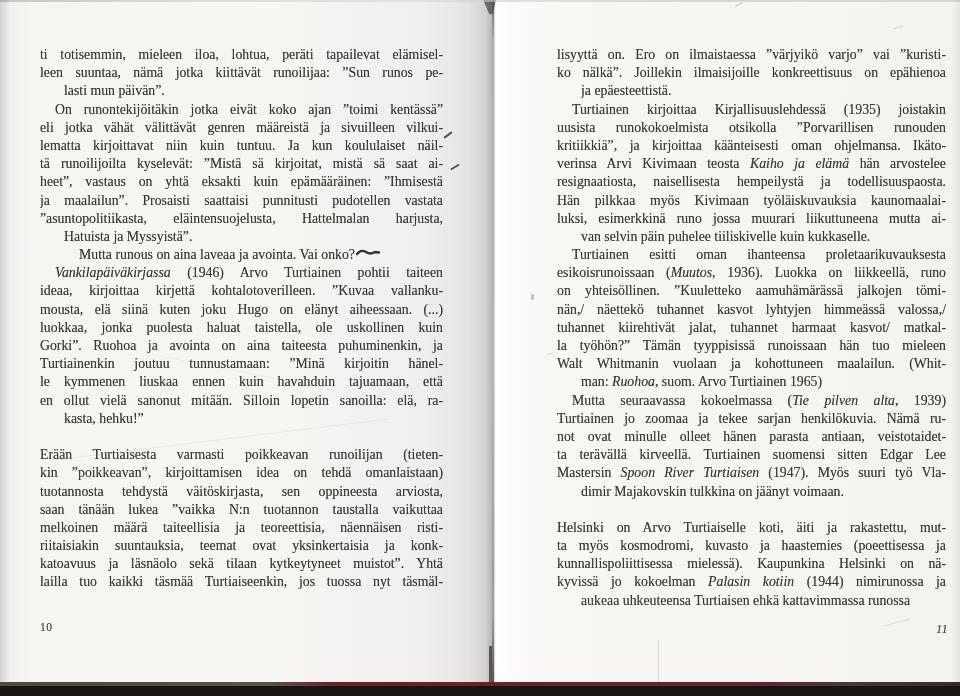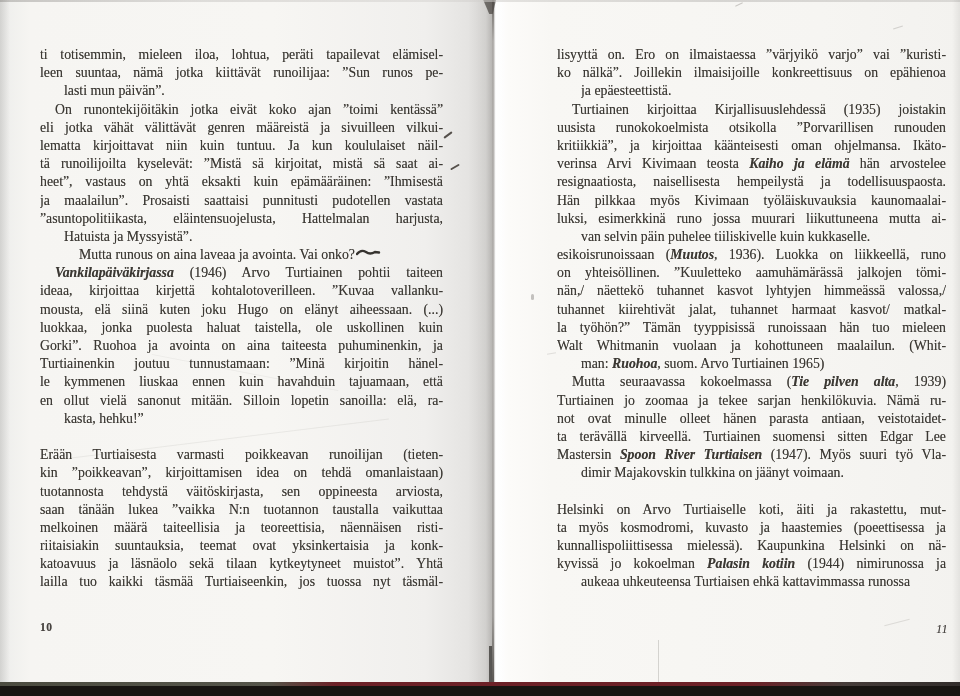--- a/index.html
+++ b/index.html
@@ -22,26 +22,26 @@
     font-size:13.8px; line-height:18.2px; color:#3b3833;
     text-align:justify;
     text-shadow:0 0 0.5px rgba(59,56,51,0.55);
   }
   .left-text  { left:40px;  top:46px; width:403px; }
   .right-text { left:557px; top:46px; width:389px; }
   .line { text-align-last:justify; height:18.2px; overflow:hidden; }
   .line.end { text-align-last:left;margin-left:24px; }
   .line.ind { text-indent:15px; }
   .line.gap { margin-top:18.2px; }
-  em { font-style:italic;font-weight:bold; }
+  em { font-style:italic; }
   .page-num {
     position:absolute; font-size:11.5px; color:#474340; letter-spacing:0.5px;
     text-shadow:0 0 0.4px rgba(70,67,64,0.5);
   }
-  .page-num-left  { left:40px;  top:621px;font-weight:bold; }
+  .page-num-left  { left:40px;  top:621px; }
   .page-num-right { left:928px; top:623px; width:20px; text-align:right;font-style:italic; }
 
   
   .gutter-shadow {
     position:absolute; left:468px; top:0; width:40px; height:685px;
     background:linear-gradient(90deg, rgba(60,55,50,0) 0%, rgba(60,55,50,0.08) 45%,
                rgba(60,55,50,0.22) 60%, rgba(255,255,255,0.5) 70%, rgba(255,255,255,0) 100%);
   }
   .gutter-line {
     position:absolute; left:492px; top:0; width:2px; height:685px;
@@ -145,20 +145,21 @@
     <div class="line"><span>ko nälkä”. Joillekin ilmaisijoille konkreettisuus on epähienoa</span></div>
     <div class="line end"><span>ja epäesteettistä.</span></div>
     <div class="line ind"><span>Turtiainen kirjoittaa Kirjallisuuslehdessä (1935) joistakin</span></div>
     <div class="line"><span>uusista runokokoelmista otsikolla ”Porvarillisen runouden</span></div>
     <div class="line"><span>kritiikkiä”, ja kirjoittaa käänteisesti oman ohjelmansa. Ikäto-</span></div>
     <div class="line"><span>verinsa Arvi Kivimaan teosta </span><em>Kaiho ja elämä</em><span> hän arvostelee</span></div>
     <div class="line"><span>resignaatiosta, naisellisesta hempeilystä ja todellisuuspaosta.</span></div>
     <div class="line"><span>Hän pilkkaa myös Kivimaan työläiskuvauksia kaunomaalai-</span></div>
     <div class="line"><span>luksi, esimerkkinä runo jossa muurari liikuttuneena mutta ai-</span></div>
     <div class="line end"><span>van selvin päin puhelee tiiliskivelle kuin kukkaselle.</span></div>
+    <div class="line ind"><span>Turtiainen esitti oman ihanteensa proletaarikuvauksesta</span></div>
     <div class="line"><span>esikoisrunoissaan (</span><em>Muutos</em><span>, 1936). Luokka on liikkeellä, runo</span></div>
     <div class="line"><span>on yhteisöllinen. ”Kuuletteko aamuhämärässä jalkojen tömi-</span></div>
     <div class="line"><span>nän,/ näettekö tuhannet kasvot lyhtyjen himmeässä valossa,/</span></div>
     <div class="line"><span>tuhannet kiirehtivät jalat, tuhannet harmaat kasvot/ matkal-</span></div>
     <div class="line"><span>la työhön?” Tämän tyyppisissä runoissaan hän tuo mieleen</span></div>
     <div class="line"><span>Walt Whitmanin vuolaan ja kohottuneen maalailun. (Whit-</span></div>
     <div class="line end"><span>man: </span><em>Ruohoa</em><span>, suom. Arvo Turtiainen 1965)</span></div>
     <div class="line ind"><span>Mutta seuraavassa kokoelmassa (</span><em>Tie pilven alta</em><span>, 1939)</span></div>
     <div class="line"><span>Turtiainen jo zoomaa ja tekee sarjan henkilökuvia. Nämä ru-</span></div>
     <div class="line"><span>not ovat minulle olleet hänen parasta antiaan, veistotaidet-</span></div>

